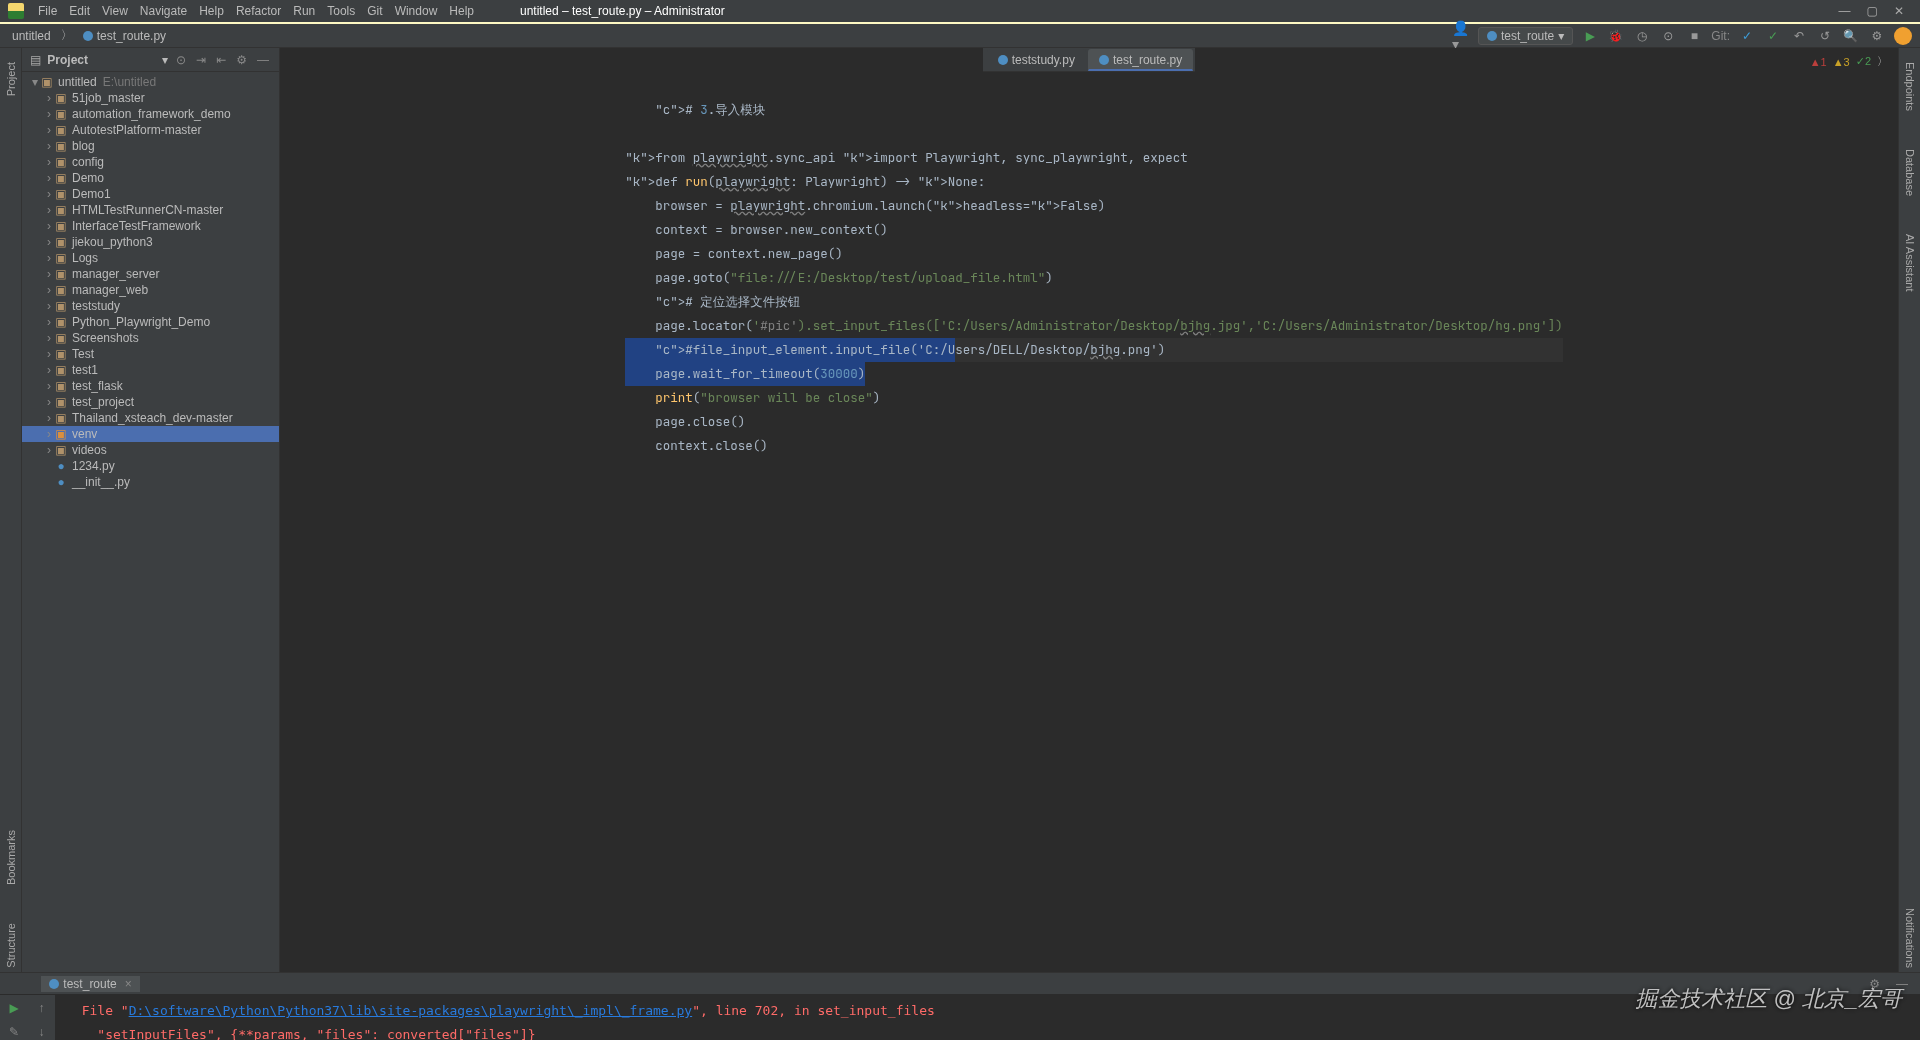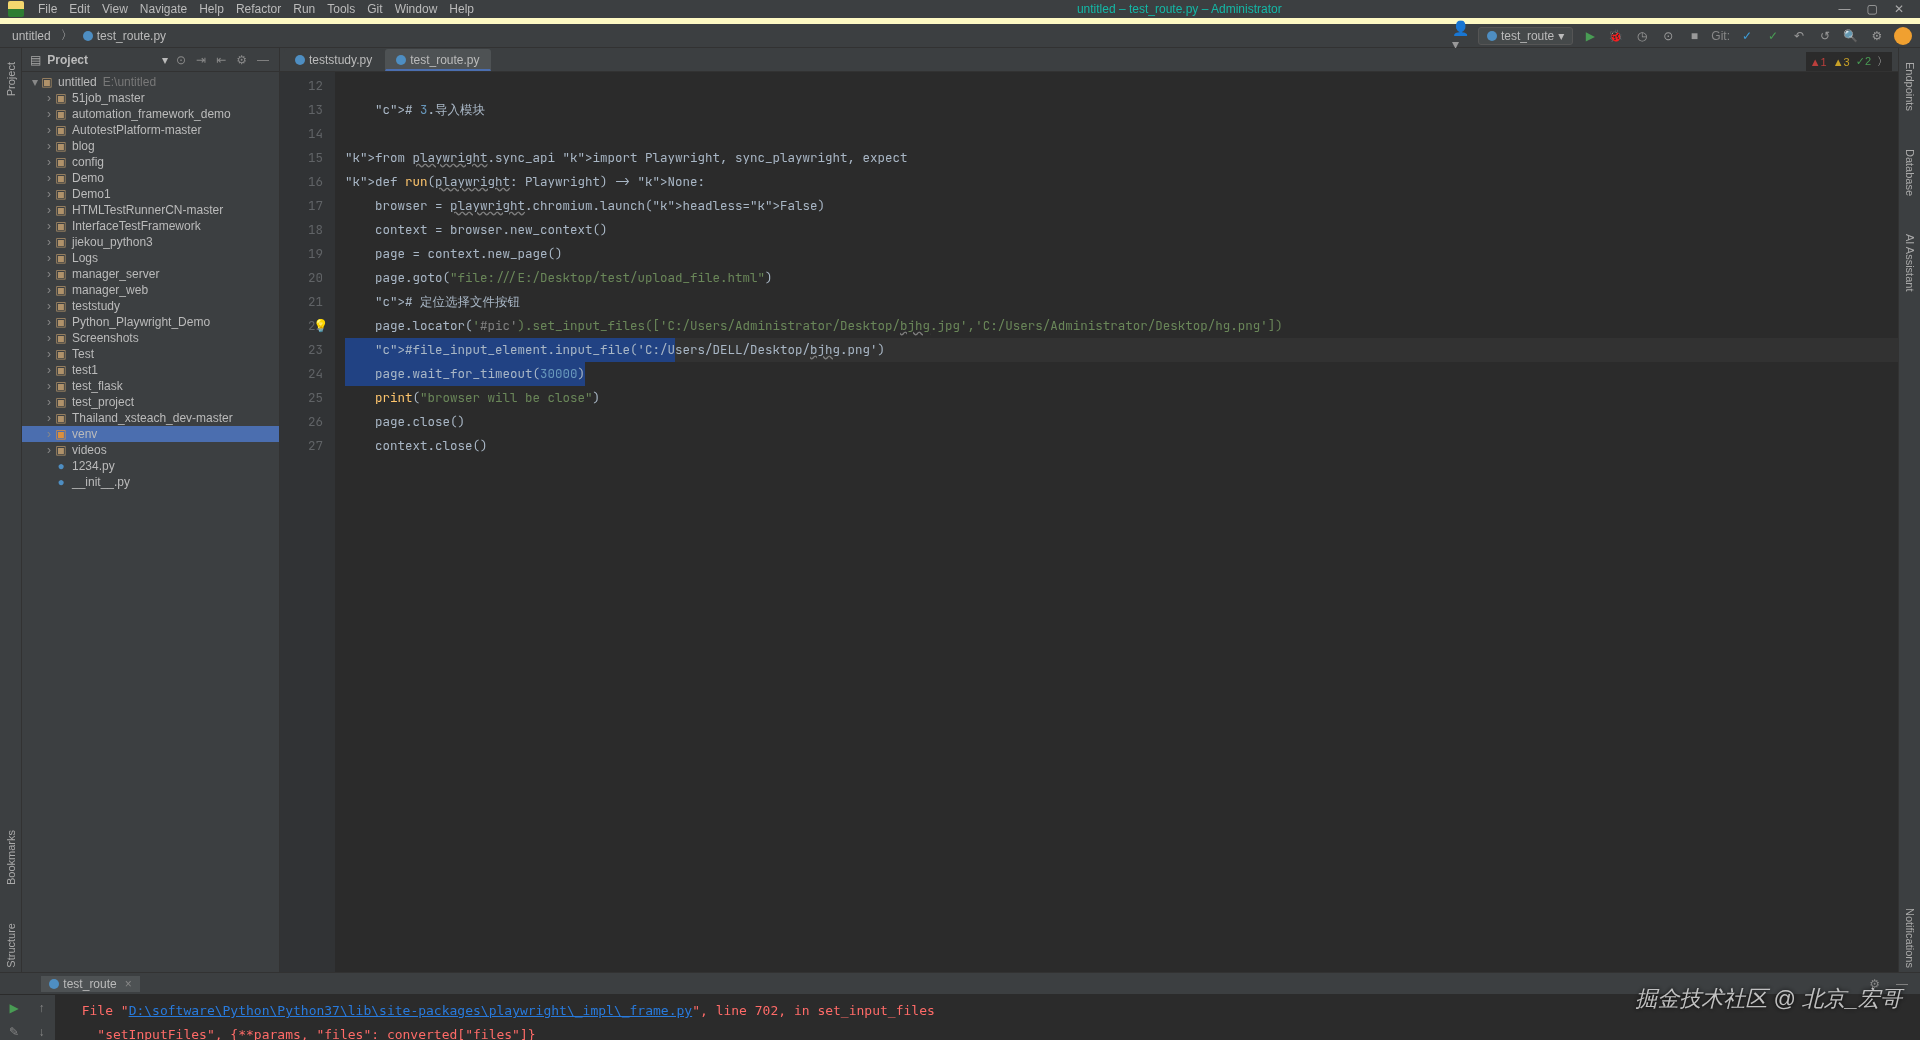--- a/index.html
+++ b/index.html
@@ -1,20 +1,20 @@
 <!DOCTYPE html>
 <html><head>
 <meta charset="utf-8">
 <style>
 * { margin: 0; padding: 0; box-sizing: border-box; }
 body { font-family: "Segoe UI", Arial, sans-serif; font-size: 12px; background: #3c3f41; color: #bbbbbb; width: 1920px; height: 1040px; overflow: hidden; position: relative; }
-.menubar { height: 24px; background: #3c3f41; display: flex; align-items: center; padding: 0 8px; border-bottom: 6px solid #fef9c3; }
+.menubar { height: 24px; background: #3c3f41; display: flex; align-items: center; padding: 0 8px; border-bottom: 2px solid #fef9c3; }
 .menubar .logo { width: 16px; height: 16px; margin-right: 8px; background: linear-gradient(#f5d76e 50%, #2e7d32 50%); border-radius: 2px; }
 .menubar .menu-item { padding: 0 6px; cursor: default; }
-.menubar .title { flex: 1; text-align: center; color: #14b8a6; padding-left: 40px; }
+.menubar .title { flex: 1; text-align: left; color: #ffffff; padding-left: 40px; }
 .menubar .winbtns { display: flex; gap: 16px; padding-right: 8px; color: #aaa; }
 .navbar { height: 24px; background: #3c3f41; display: flex; align-items: center; justify-content: space-between; padding: 0 8px; border-bottom: 1px solid #323232; }
 .navbar .crumbs { display: flex; gap: 6px; align-items: center; }
 .navbar .crumb { padding: 0 4px; }
 .navbar .crumb.file::before { content: ""; display: inline-block; width: 10px; height: 10px; background: #4e8ec2; border-radius: 50%; margin-right: 4px; vertical-align: middle; }
 .navbar .tools { display: flex; align-items: center; gap: 8px; }
 .navbar .run-config { background: #45494a; border: 1px solid #555; padding: 1px 8px; border-radius: 3px; display: flex; align-items: center; gap: 4px; }
 .navbar .icon-btn { width: 18px; height: 18px; display: flex; align-items: center; justify-content: center; color: #999; }
 .navbar .icon-btn.play { color: #499c54; }
 .navbar .icon-btn.bug { color: #499c54; }
@@ -30,21 +30,21 @@
 .tree { flex: 1; overflow-y: auto; padding: 2px 0; font-size: 12px; }
 .tree-row { display: flex; align-items: center; height: 16px; padding-left: 8px; white-space: nowrap; }
 .tree-row .chev { width: 10px; text-align: center; color: #888; }
 .tree-row .icn { width: 14px; text-align: center; margin-right: 4px; }
 .tree-row.folder .icn { color: #b0926a; }
 .tree-row.venv .icn { color: #d98f3e; }
 .tree-row.pyfile .icn { color: #4e8ec2; }
 .tree-row.highlight { background: #4b6eaf; color: #fff; }
 .tree-row .name { color: #bbb; }
 .tree-row .path { color: #787878; margin-left: 6px; }
-.editor-area { flex: 1; display: flex; flex-direction: column; background: #2b2b2b; position: relative; }
+.editor-area { flex: 1; display: flex; flex-direction: column; background: #2b2b2b; position: relative; align-items: center; }
 .tabs { height: 24px; background: #3c3f41; display: flex; align-items: flex-end; padding-left: 4px; border-bottom: 1px solid #323232; }
 .tab { height: 22px; padding: 0 10px; display: flex; align-items: center; gap: 4px; background: #3c3f41; border: 1px solid transparent; margin-right: 2px; border-radius: 3px 3px 0 0; }
 .tab.active { background: #4e5254; border-bottom-color: #4b6eaf; border-bottom-width: 2px; border-bottom-style: solid; }
 .tab .pyicn { width: 10px; height: 10px; background: #4e8ec2; border-radius: 50%; }
 .editor-body { flex: 1; display: flex; overflow: hidden; position: relative; }
 .gutter { width: 55px; background: #313335; text-align: right; padding-right: 12px; color: #606366; font-family: "JetBrains Mono", Consolas, monospace; font-size: 12.5px; line-height: 24px; padding-top: 2px; }
 .code { flex: 1; font-family: "JetBrains Mono", Consolas, monospace; font-size: 12.5px; line-height: 24px; padding-top: 2px; padding-left: 10px; white-space: pre; color: #a9b7c6; position: relative; }
 .code .c { color: #808080; }
 .code .s { color: #6a8759; }
 .code .n { color: #6897bb; }
@@ -293,38 +293,20 @@
           <span>test_route.py</span>
         </div>
       </div>
     <div class="editor-status">
       <span class="err">▲<span>1</span></span>
       <span class="warn">▲<span>3</span></span>
       <span class="ok">✓<span>2</span></span>
       <span>〉</span>
     </div>
     <div class="editor-body">
-      <div class="gutter" id="gutter">
-          <div>12</div>
-          <div>13</div>
-          <div>14</div>
-          <div>15</div>
-          <div>16</div>
-          <div>17</div>
-          <div>18</div>
-          <div>19</div>
-          <div>20</div>
-          <div>21</div>
-          <div>22</div>
-          <div>23</div>
-          <div>24</div>
-          <div>25</div>
-          <div>26</div>
-          <div>27</div>
-        </div>
       <div class="code" id="code"><div>&nbsp;</div><div>    <span class="&lt;span">"c"</span>&gt;# <span class="n">3</span>.导入模块</div><div>&nbsp;</div><div><span class="&lt;span">"k"</span>&gt;from <span class="u">playwright</span>.sync_api <span class="&lt;span">"k"</span>&gt;import Playwright, sync_playwright, expect</div><div><span class="&lt;span">"k"</span>&gt;def <span class="f">run</span>(<span class="u">playwright</span>: Playwright) -&gt; <span class="&lt;span">"k"</span>&gt;None:</div><div>    browser = <span class="u">playwright</span>.chromium.launch(<span class="&lt;span">"k"</span>&gt;headless=<span class="&lt;span">"k"</span>&gt;False)</div><div>    context = browser.new_context()</div><div>    page = context.new_page()</div><div>    page.goto(<span class="s">"file:///E:/Desktop/test/upload_file.html"</span>)</div><div>    <span class="&lt;span">"c"</span>&gt;# 定位选择文件按钮</div><div><span class="bulb">💡</span>    page.locator(<span class="s">'<span class="c">#pic'</span>).set_input_files([<span class="s">'C:/Users/Administrator/Desktop/<span class="u">bjhg</span>.jpg'</span>,<span class="s">'C:/Users/Administrator/Desktop/hg.png'</span>])</span></div><div style="background: rgb(50, 50, 50);"><span style="background:#214283;display:inline-block;">    <span class="&lt;span">"c"</span>&gt;#file_input_element.input_file('C:/U</span>sers/DELL/Desktop/<span class="u">bjhg</span>.png')</div><div><span style="background:#214283;display:inline-block;">    page.wait_for_timeout(<span class="n">30000</span>)</span></div><div>    <span class="f">print</span>(<span class="s">"browser will be close"</span>)</div><div>    page.close()</div><div>    context.close()</div></div>
     </div>
   </div>
 
   <div class="rightbar">
     <span class="vlabel">Endpoints</span>
     <span class="vlabel">Database</span>
     <span class="vlabel">AI Assistant</span>
     <span class="vlabel" style="margin-top:auto">Notifications</span>
   </div>

